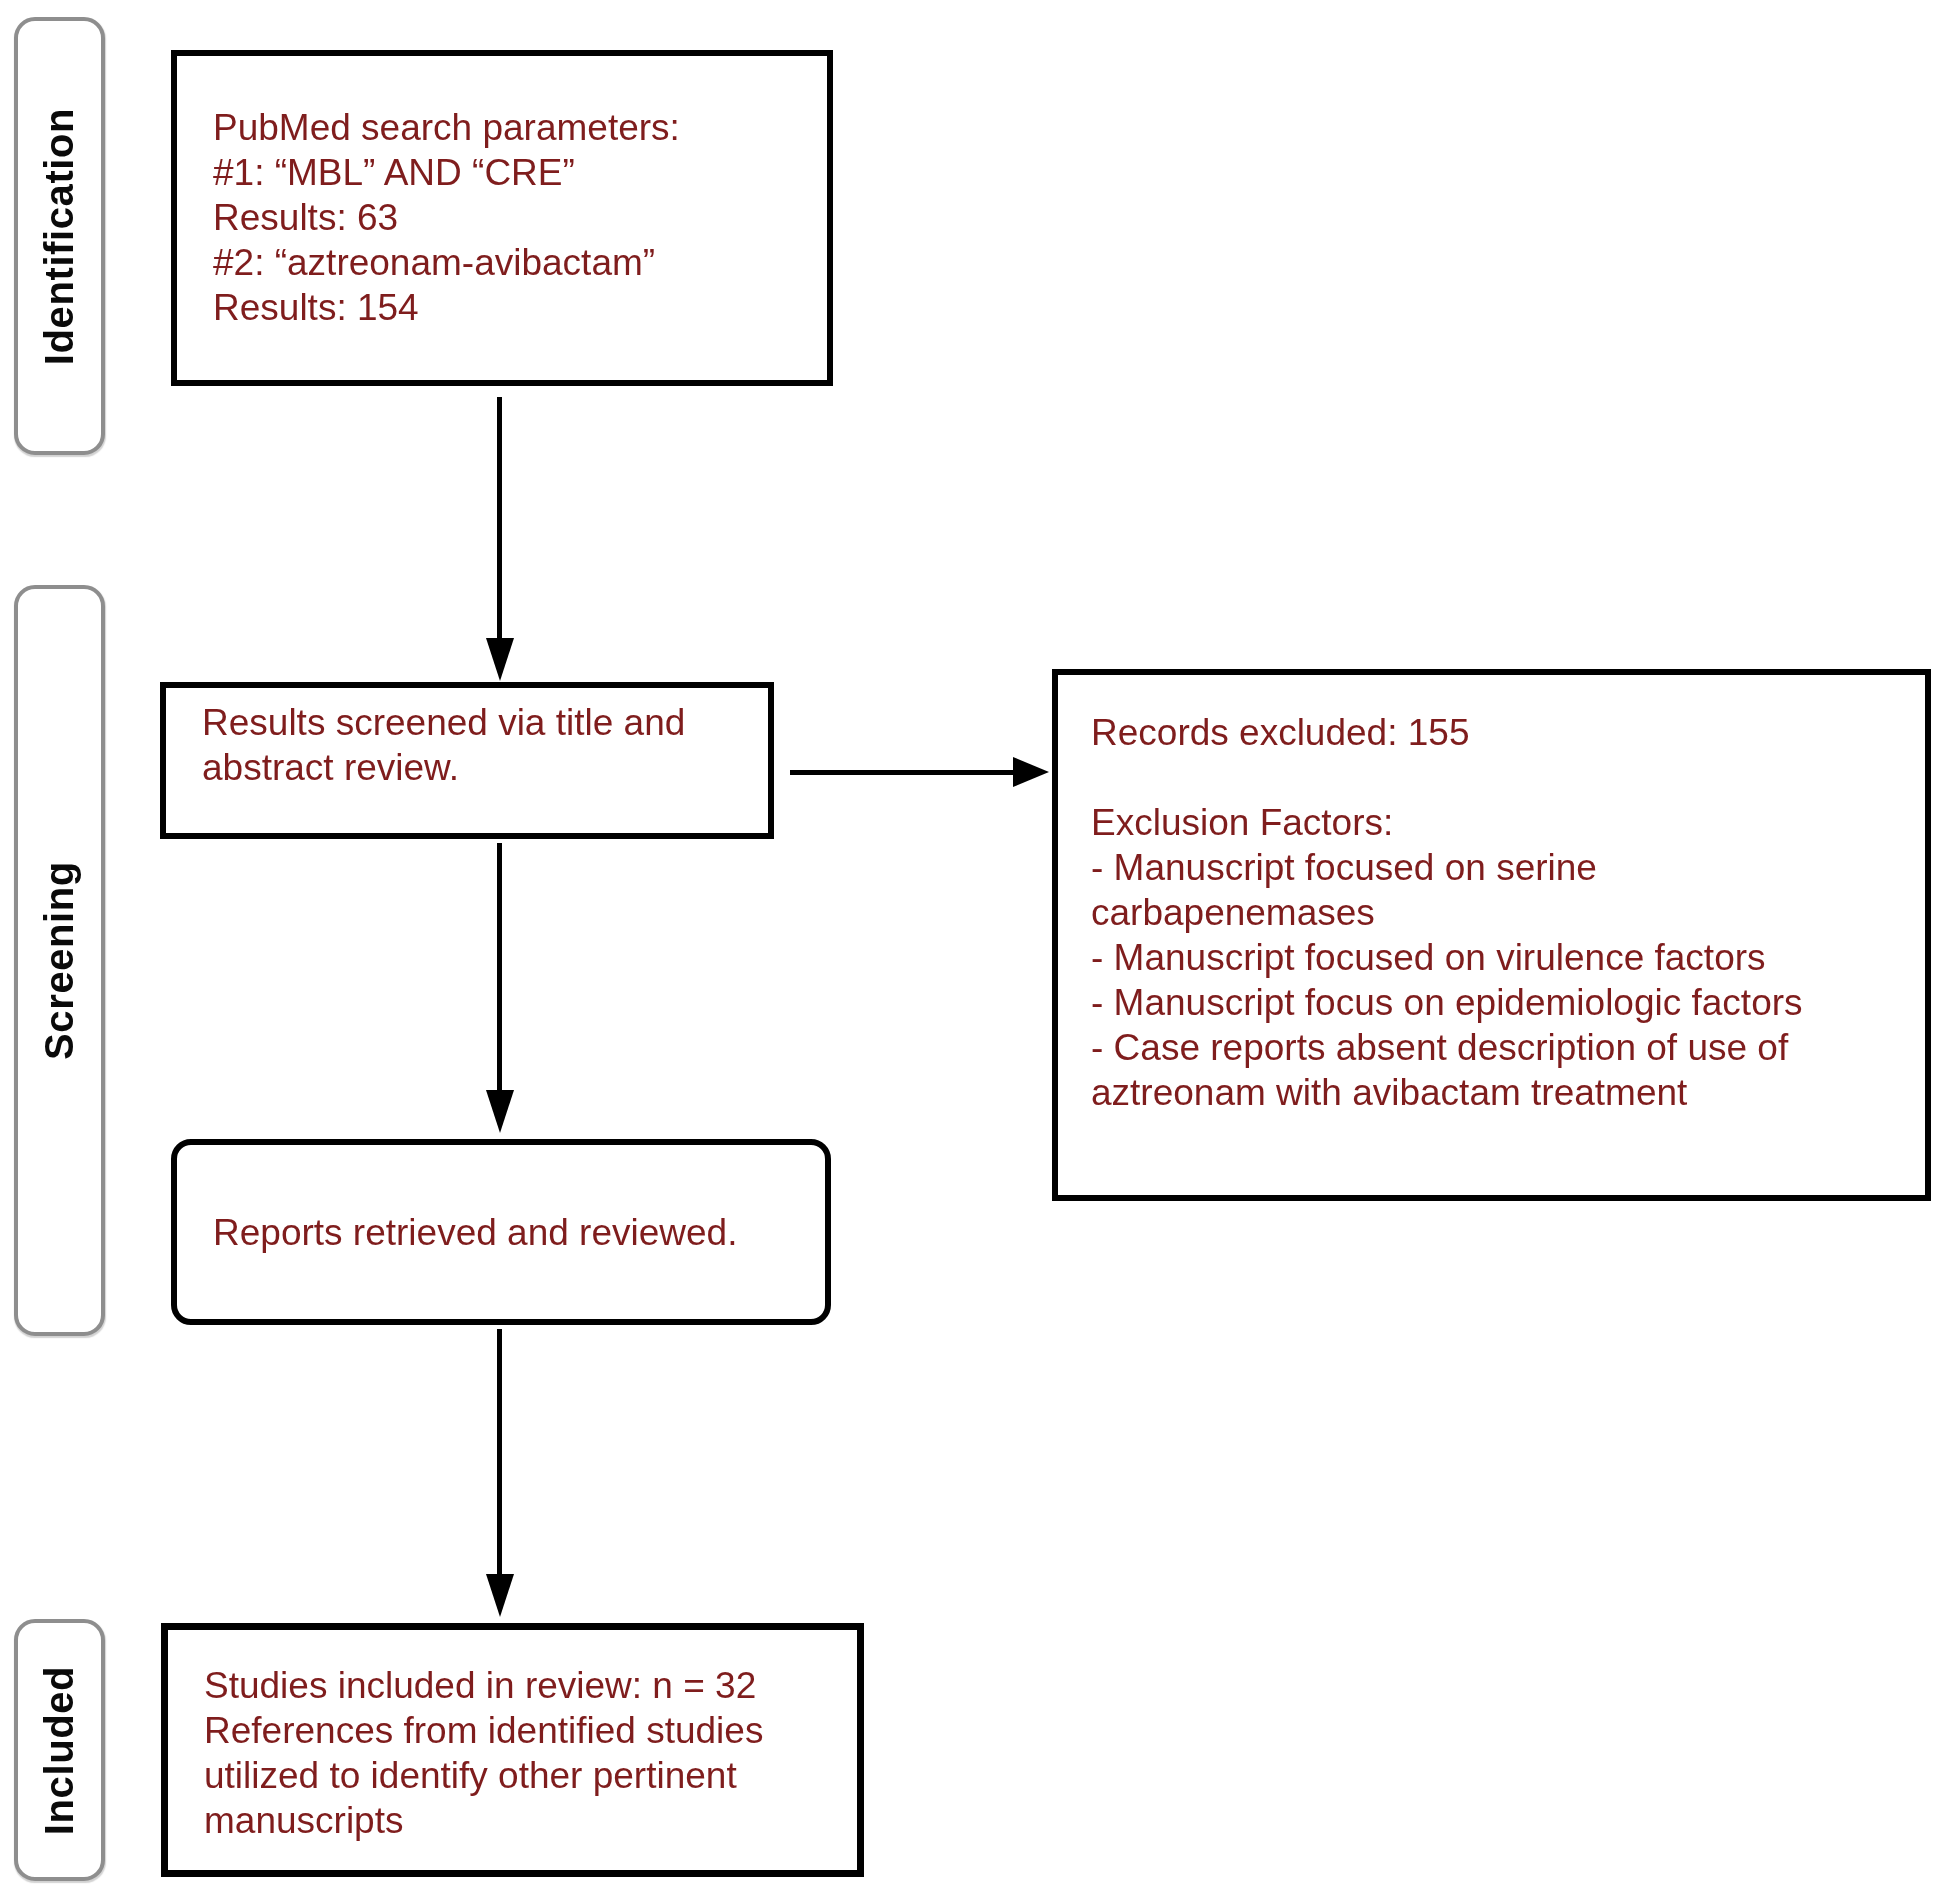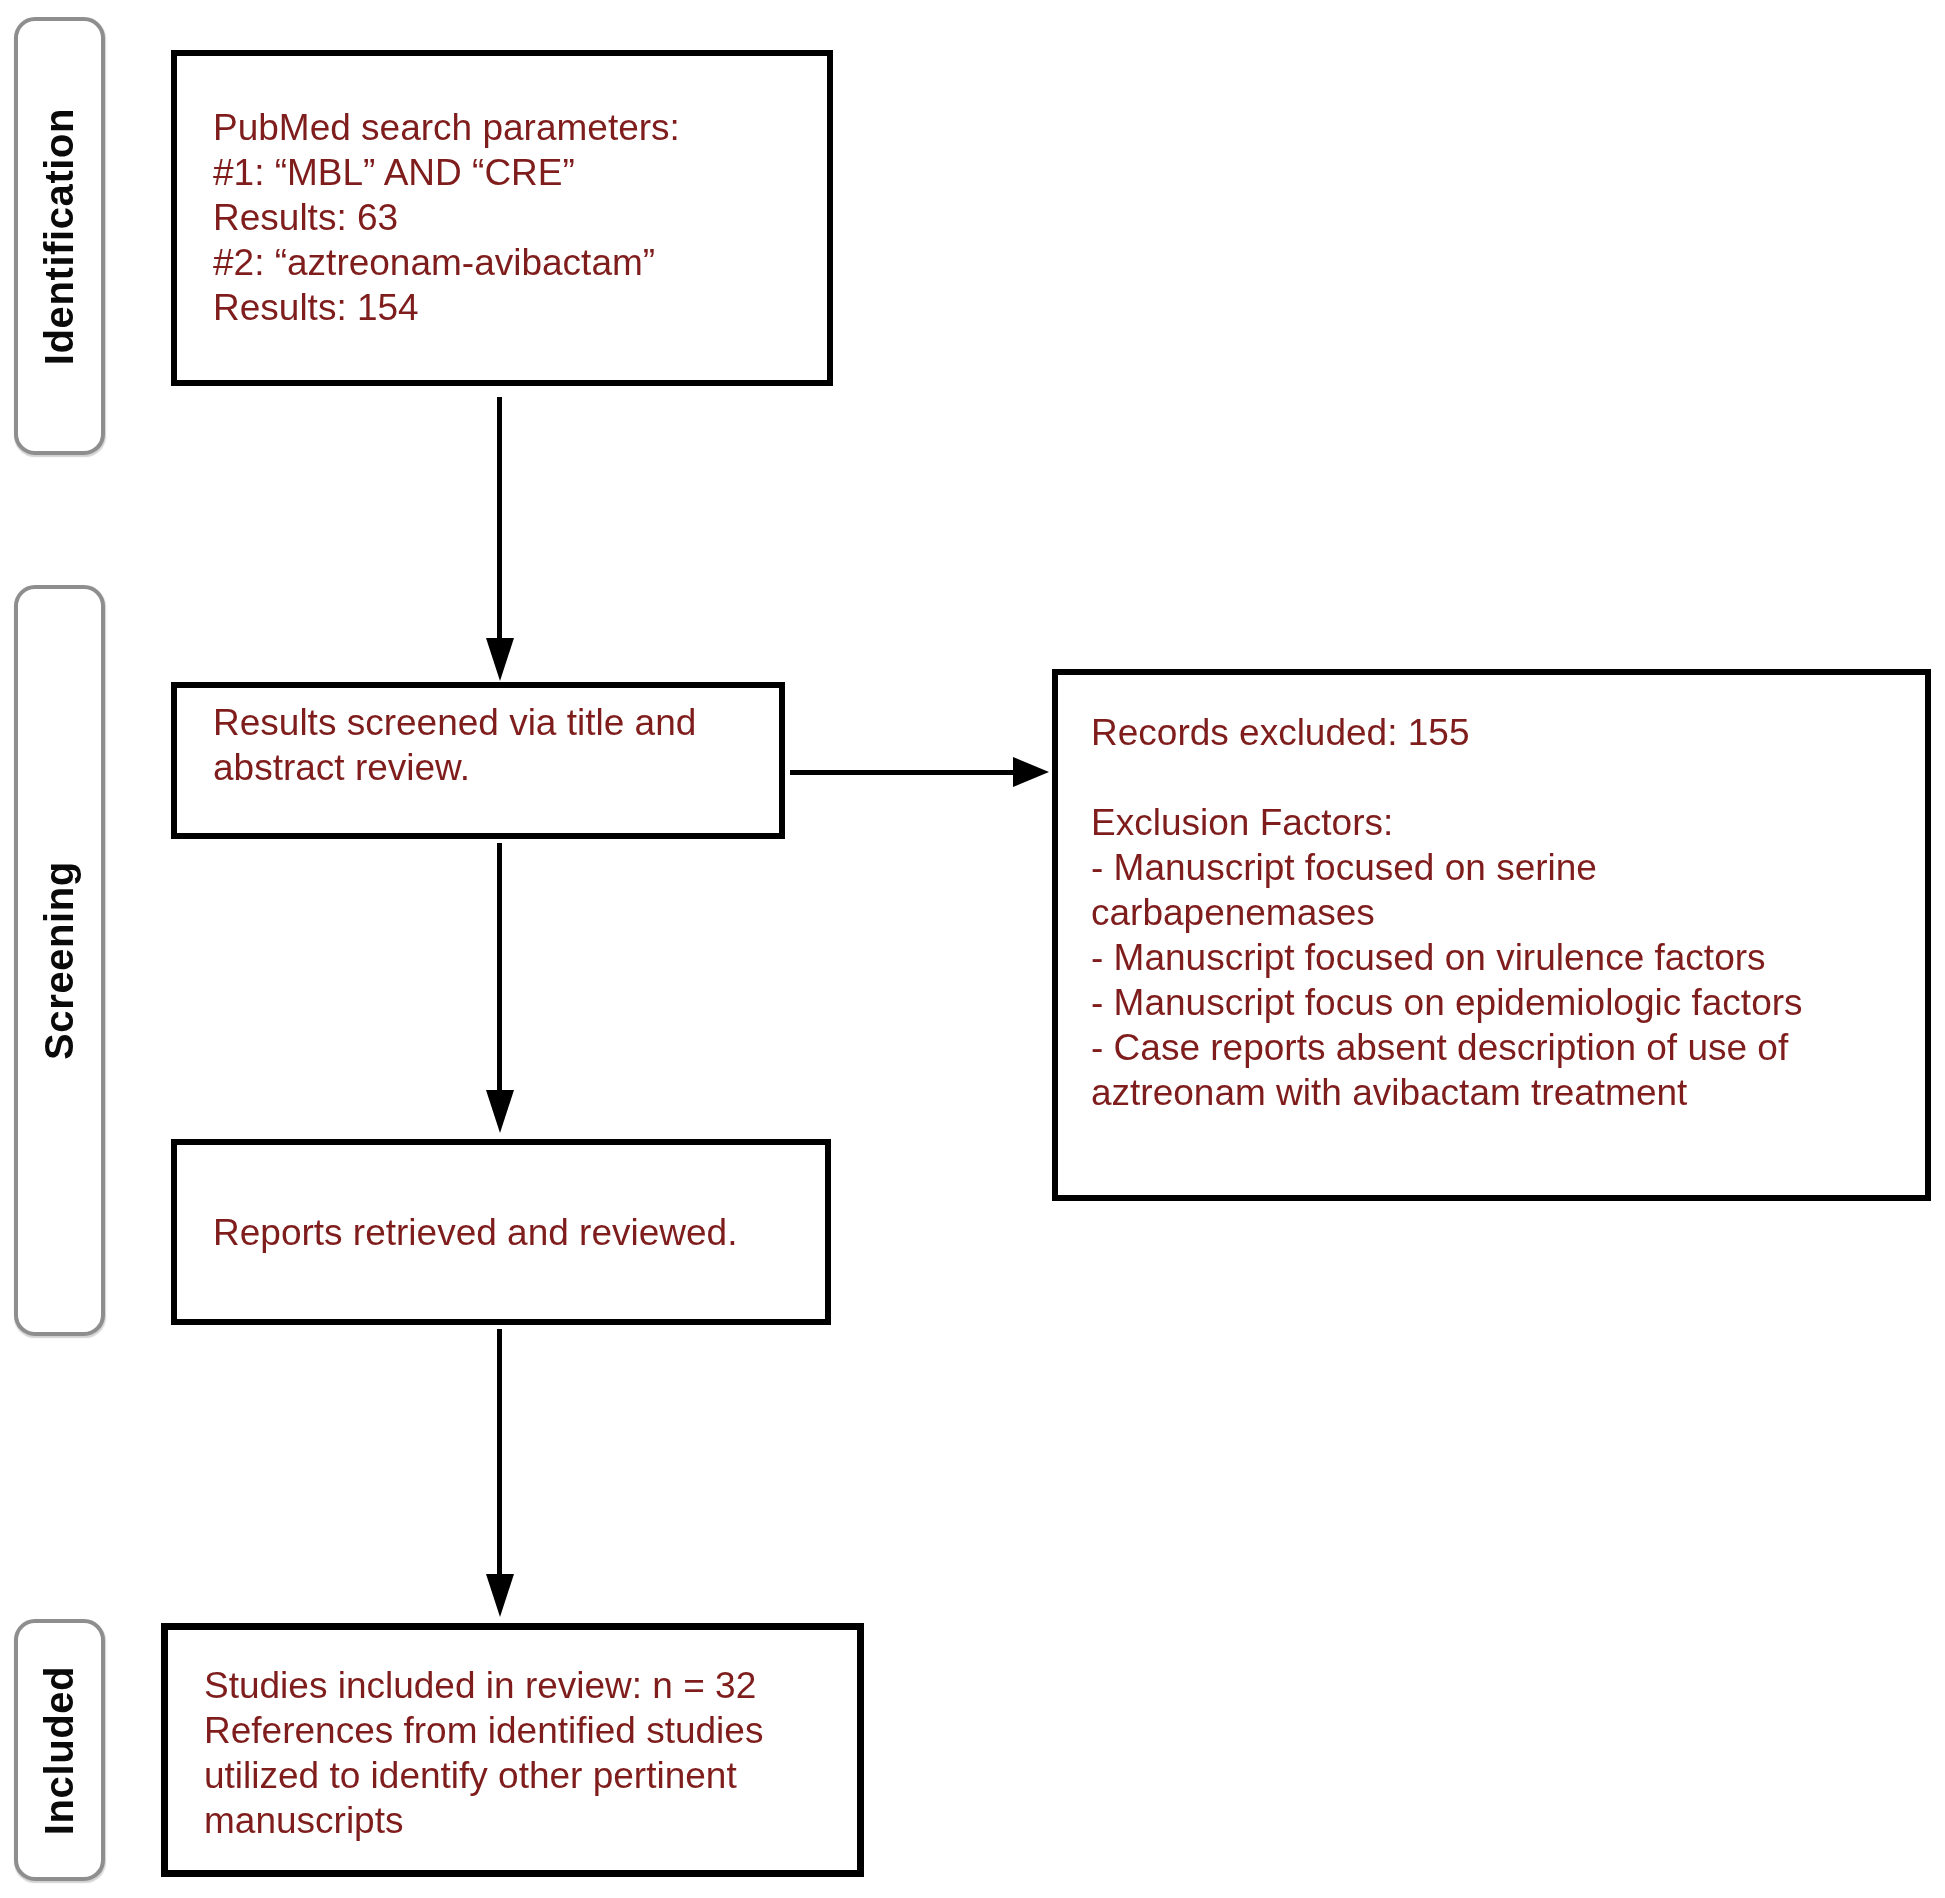--- a/index.html
+++ b/index.html
@@ -48,24 +48,24 @@
     position: absolute;
     background: #ffffff;
     border: 6.3px solid #000000;
     box-sizing: border-box;
     font-size: 37px;
     line-height: 45px;
     white-space: pre;
     color: #7f1d1d;
   }
   .box-search    { left: 171px;  top: 50px;   width: 662px; height: 336px; padding: 49px 11.5px 0 36px; }
-  .box-screened  { left: 171px;  top: 682px; width: 614px; height: 157px; padding: 11.5px 11.5px 0 36px; }
+  .box-screened  { left: 160px;  top: 682px; width: 614px; height: 157px; padding: 11.5px 11.5px 0 36px; }
   .box-excluded  { left: 1052px; top: 669px; width: 879px; height: 532px; padding: 35px 11.5px 0 33px; }
   .box-retrieved { left: 171px;  top: 1139px; width: 660px; height: 186px; padding: 0 11.5px 0 36px;
-                   display: flex; align-items: center; }
+                   display: flex; align-items: center; border-radius: 20px; }
   .box-included  { left: 161px;  top: 1623px; width: 703px; height: 254px; padding: 33px 11.5px 0 36px; border-width: 7px; }
 
   
   .shaft-v {
     position: absolute;
     width: 4.6px;
     background: #000000;
   }
   .shaft-h {
     position: absolute;

